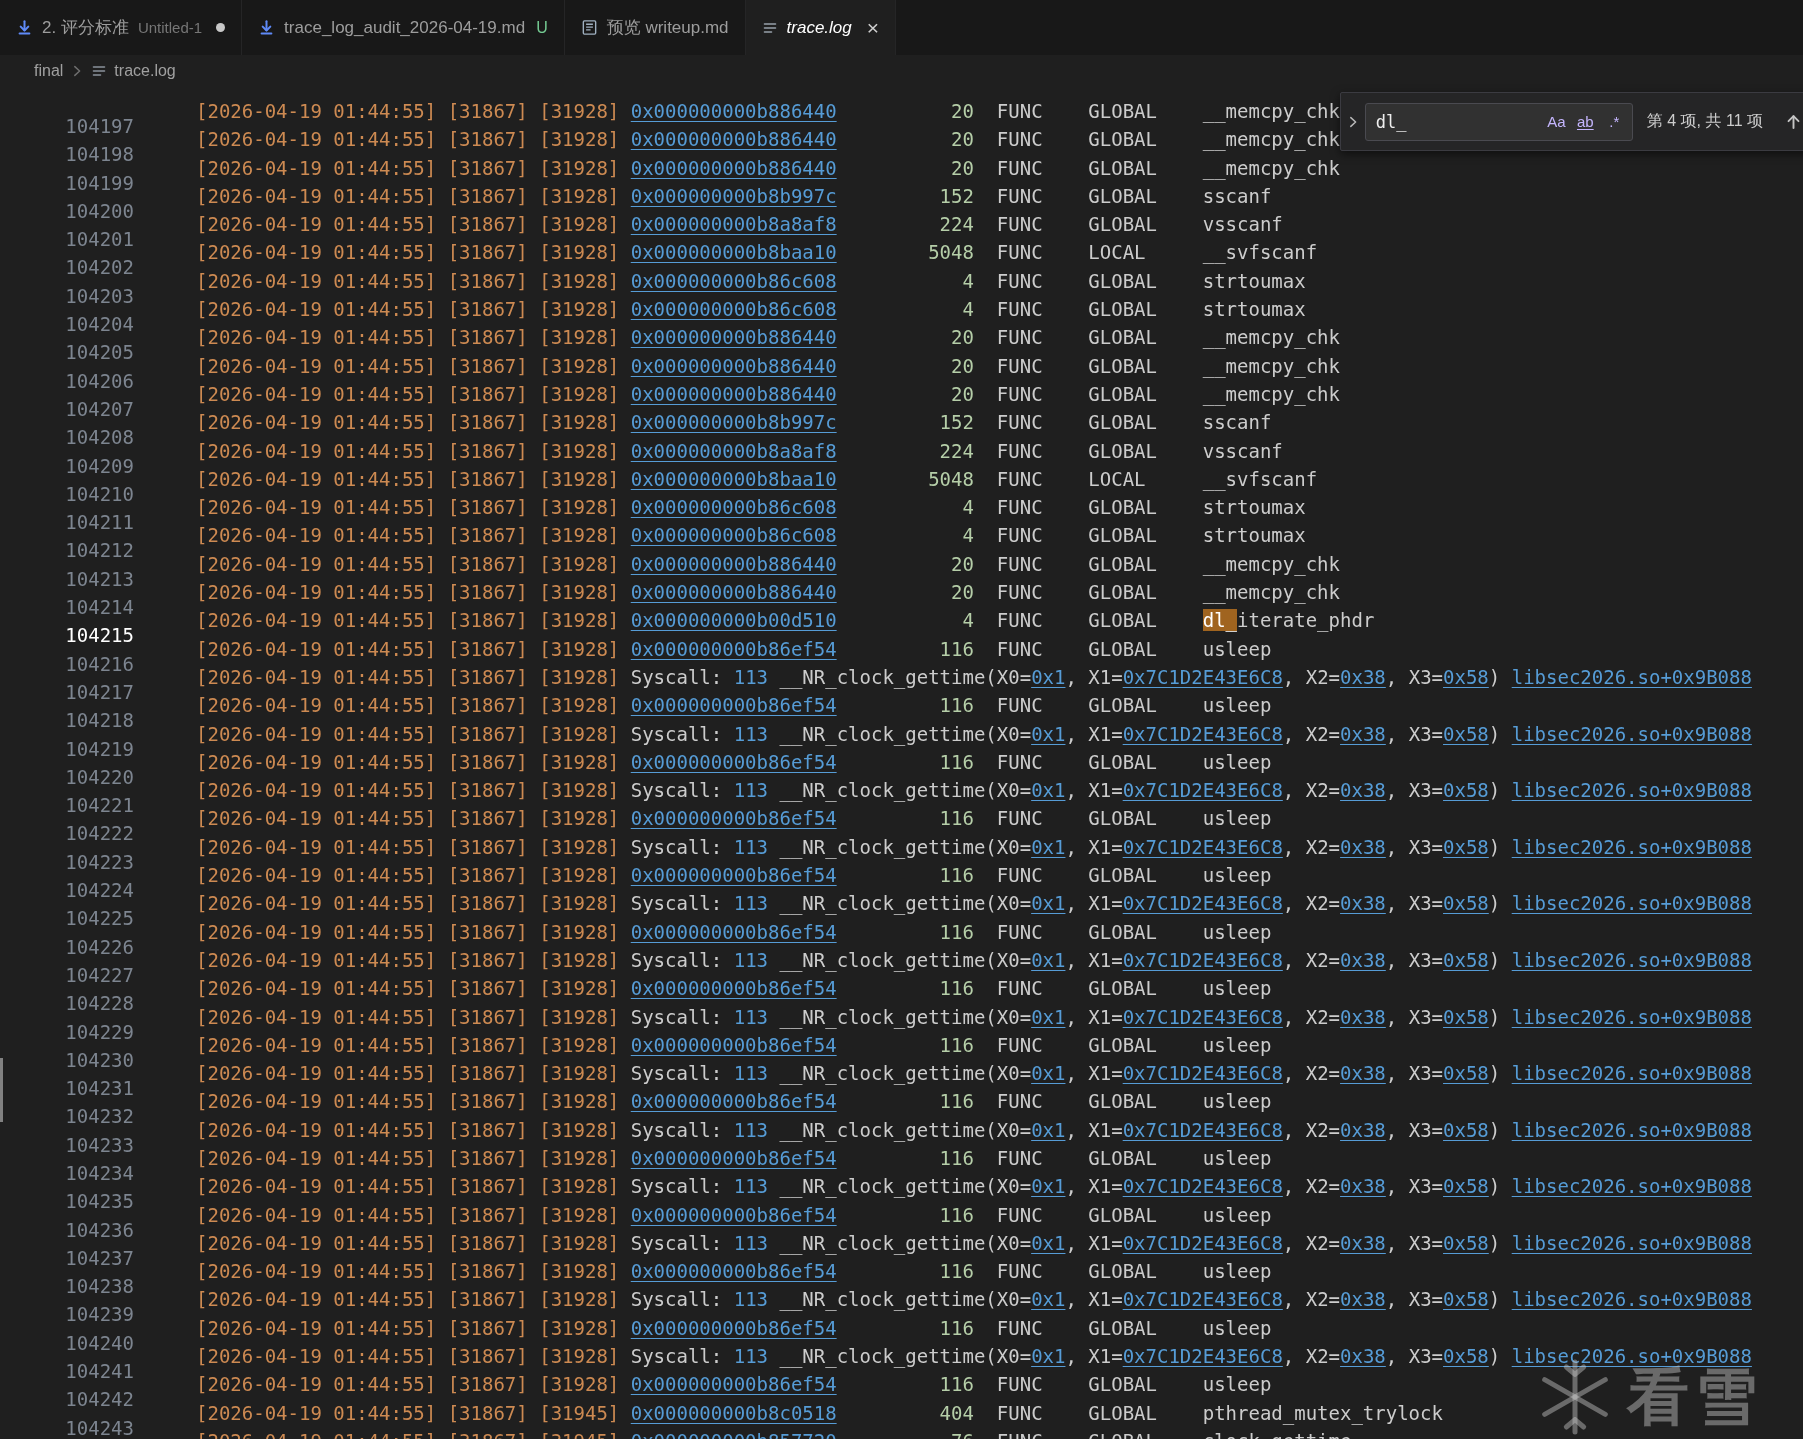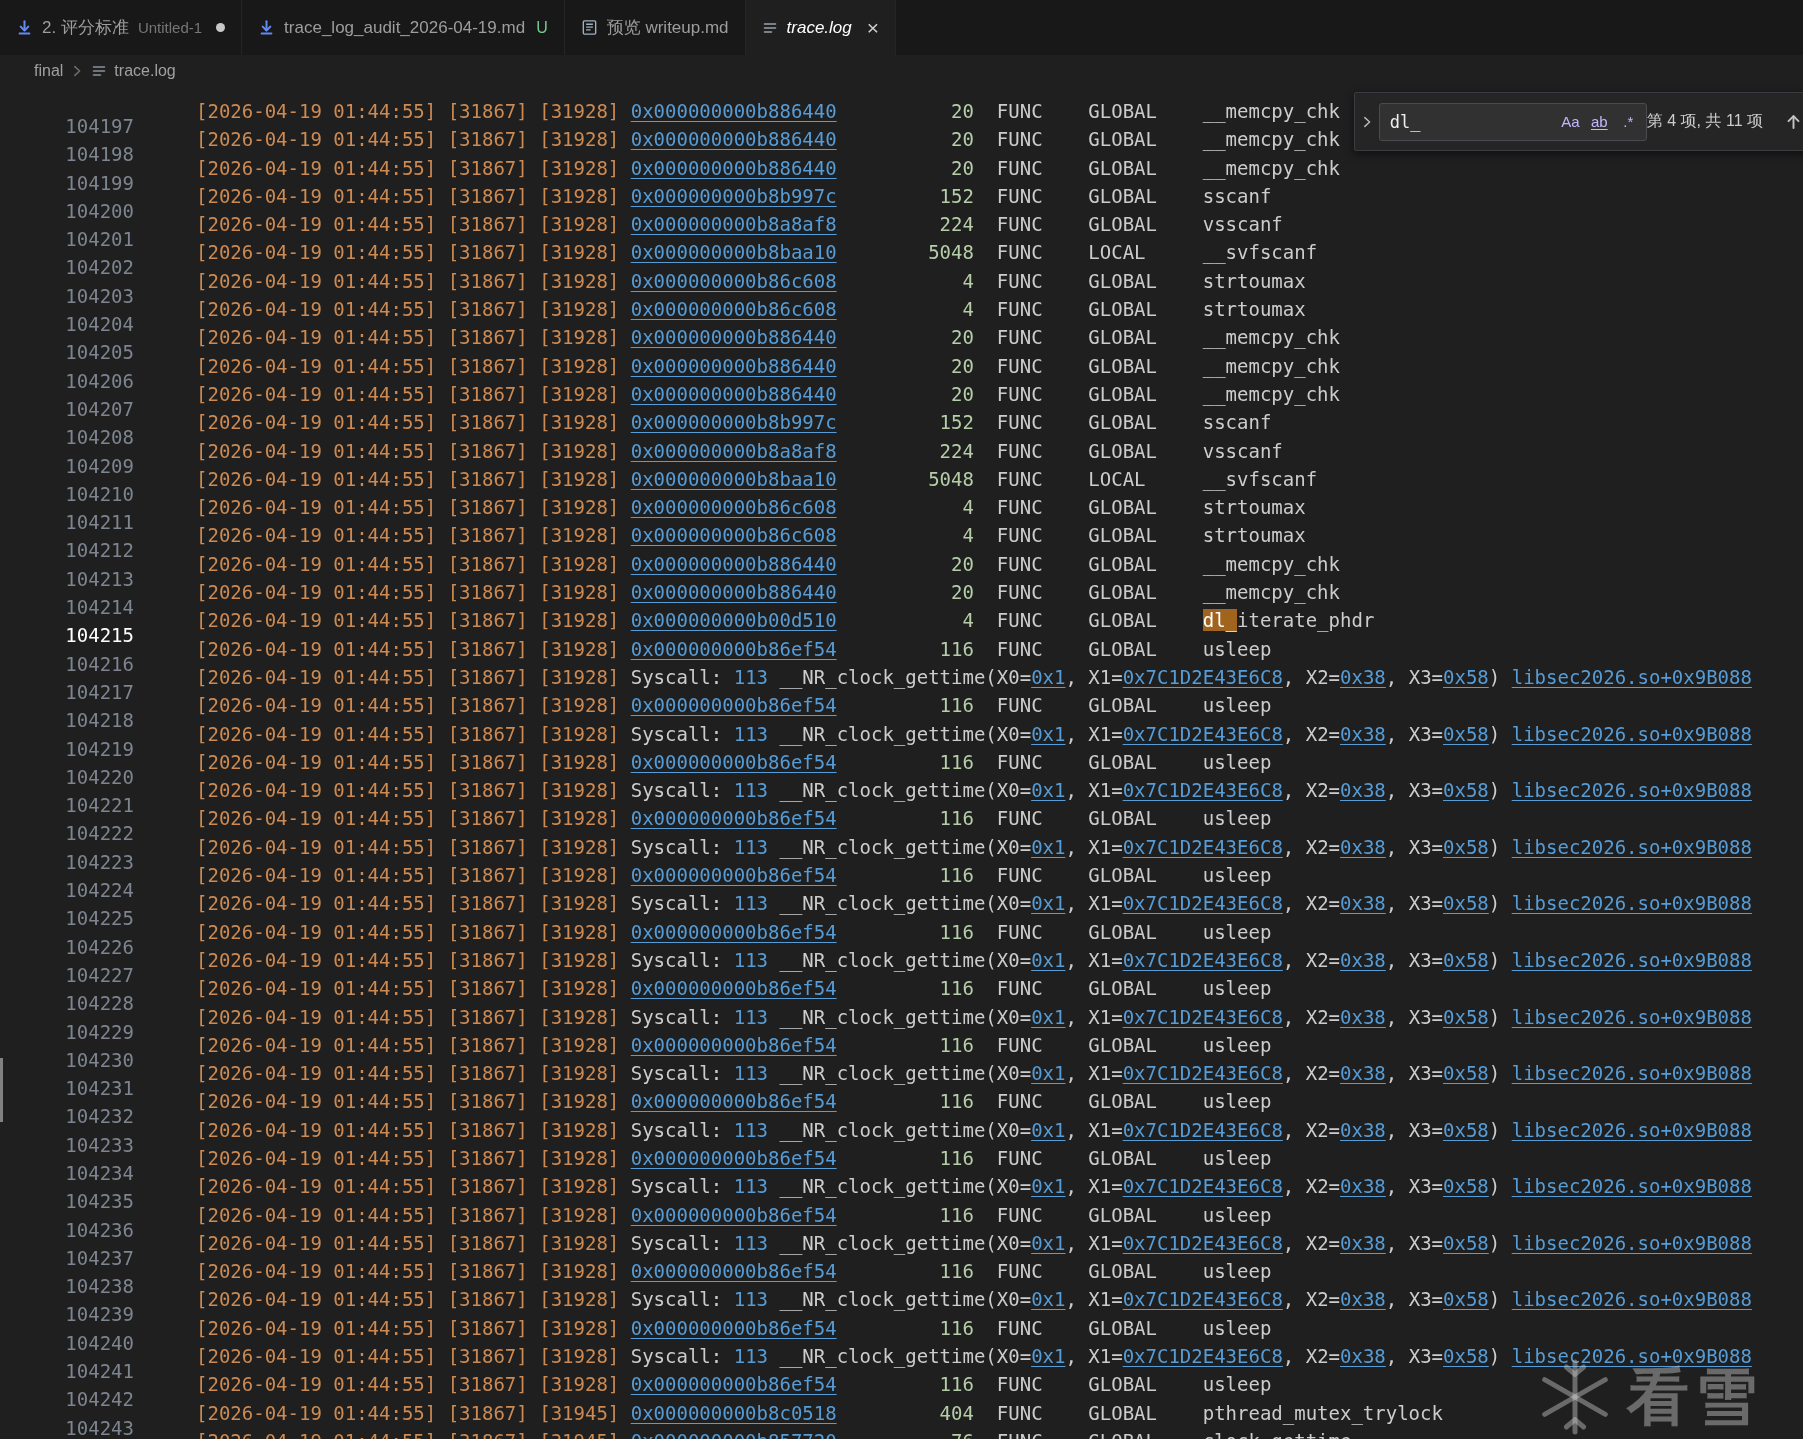--- a/index.html
+++ b/index.html
@@ -48,21 +48,21 @@
         border-radius:2px;box-shadow:0 3px 10px rgba(0,0,0,.55);display:flex;align-items:center;
         padding-right:2px;z-index:10;}
   .find-toggle{width:24px;height:100%;display:flex;align-items:center;justify-content:center;color:#b8b8b8;cursor:pointer;}
   .find-input{display:flex;align-items:center;width:252px;height:36px;background:#313131;
               border:1px solid #4a4a50;border-radius:3px;padding:0 4px 0 10px;}
   .find-query{font-family:"DejaVu Sans Mono",monospace;font-size:17px;color:#eeeeee;flex:1;}
   .find-opt{width:27px;height:27px;display:flex;align-items:center;justify-content:center;background:none;
             border:none;color:#c4b5fd;font-size:15px;border-radius:3px;margin-left:2px;cursor:pointer;
             font-family:"Liberation Sans",sans-serif;padding:0;}
   .find-opt.word{text-decoration:underline;text-underline-offset:2px;}
-  .find-count{font-size:16px;color:#cccccc;white-space:nowrap;}
+  .find-count{margin-left:14px;font-size:16px;color:#cccccc;white-space:nowrap;}
   .find-nav{margin-left:13px;width:34px;height:32px;display:flex;align-items:center;justify-content:center;
             background:none;border:none;color:#c5c5c5;border-radius:4px;cursor:pointer;padding:0;}
 
   
   .sash{position:absolute;left:0;top:1058px;width:3px;height:64px;background:#9a9a9a;opacity:.8;}
   .watermark{position:absolute;right:40px;bottom:0;display:flex;align-items:center;gap:12px;
              color:rgba(198,198,198,.45);z-index:20;}
   .wm-flake{display:inline-flex;}
   .wm-text{font-size:62px;font-weight:bold;letter-spacing:6px;font-family:"DejaVu Sans",sans-serif;}
 </style>

